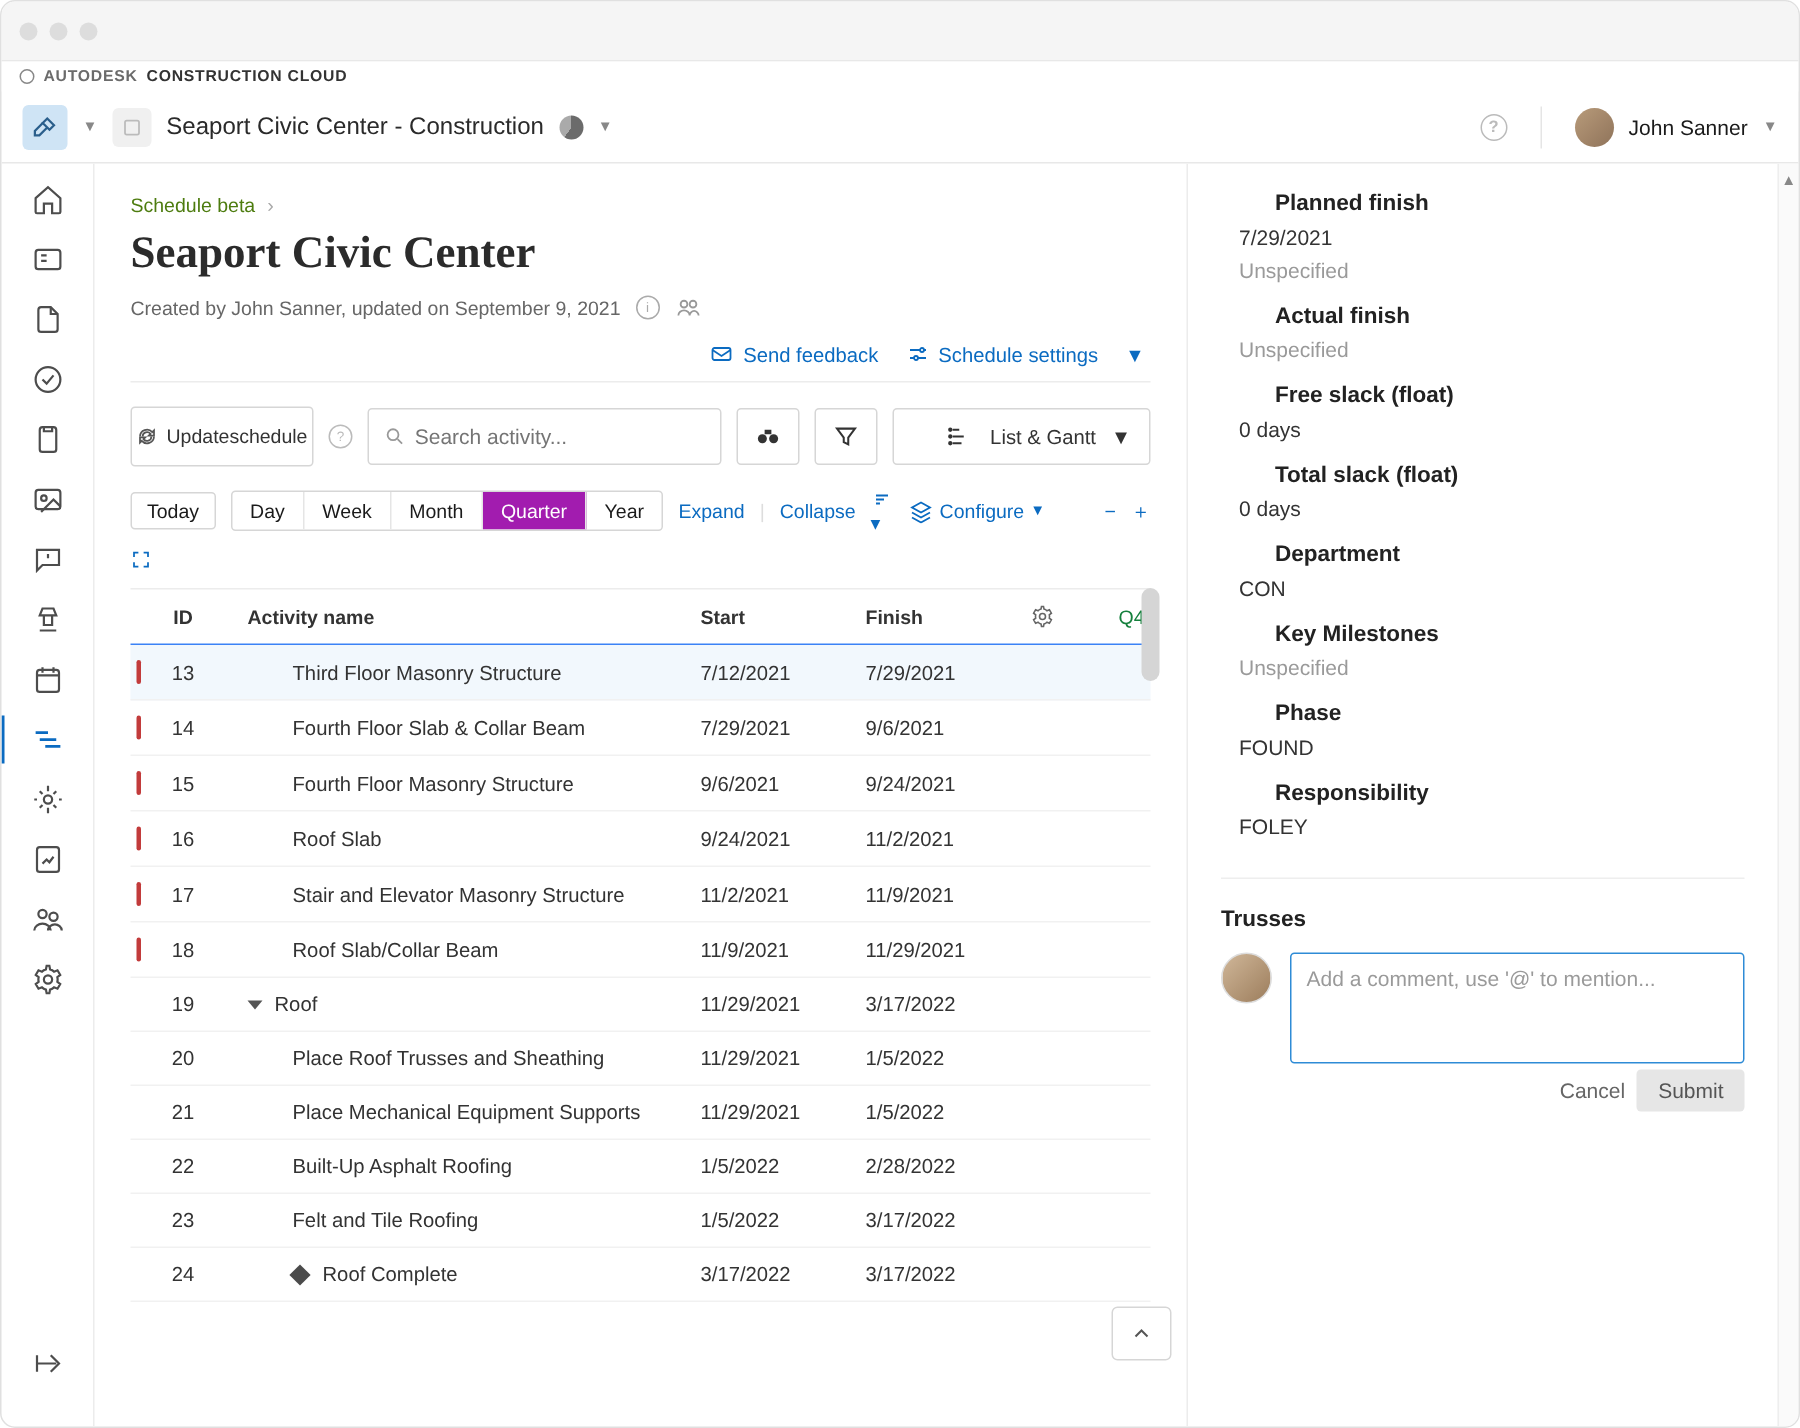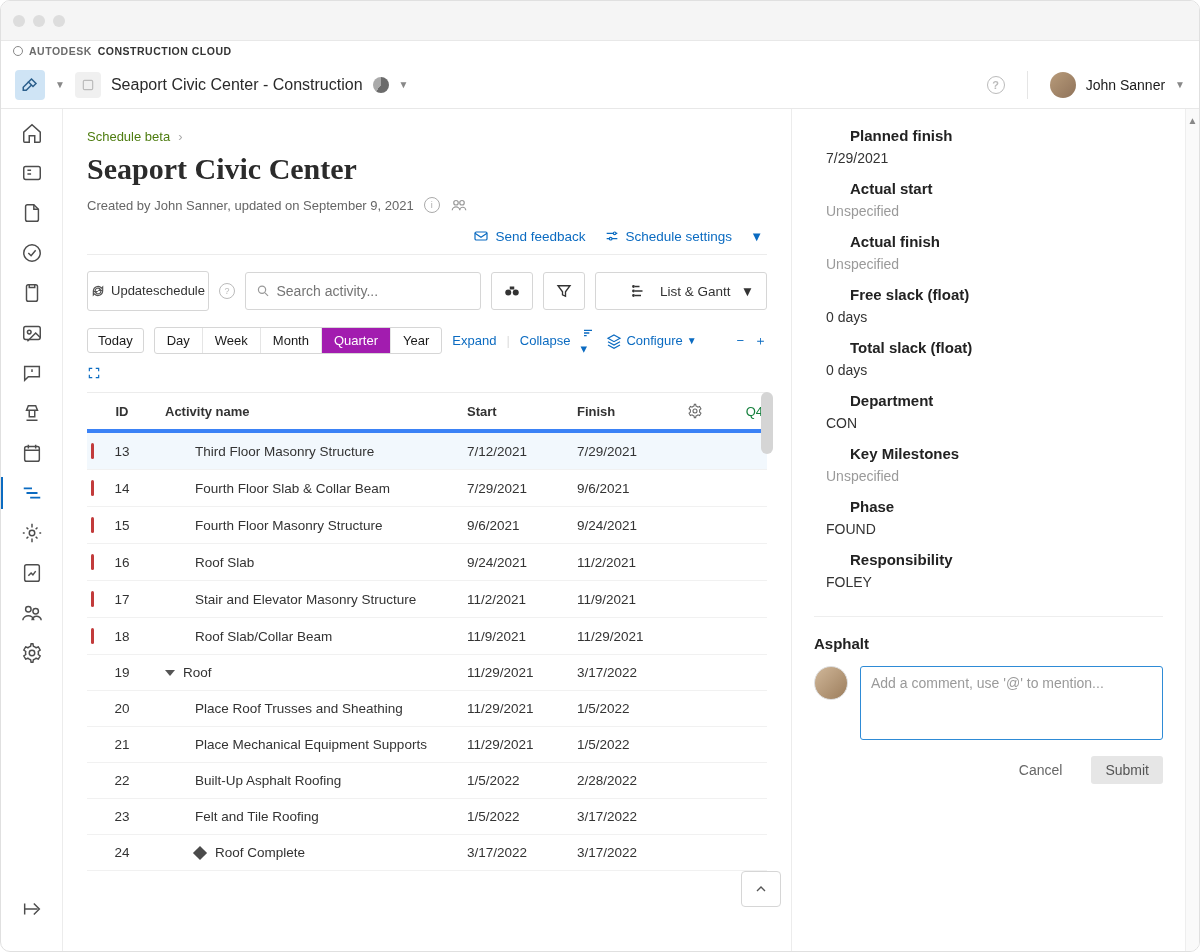--- a/index.html
+++ b/index.html
@@ -48,21 +48,21 @@
   .search input { border:none; outline:none; font-size:14px; color:#333; width:100%; }
   .filterbar { display:flex; align-items:center; gap:10px; margin-top:14px; flex-wrap:wrap; }
   .pill { border:1px solid #d6d6d6; border-radius:3px; padding:4px 10px; font-size:13px; cursor:pointer; }
   .pill-group { display:flex; border:1px solid #d6d6d6; border-radius:3px; overflow:hidden; }
   .pill-group .pseg { padding:5px 12px; font-size:13px; cursor:pointer; border-right:1px solid #e5e5e5; }
   .pill-group .pseg:last-child { border-right:none; }
   .pill-group .pseg.active { background:#a21caf; color:#fff; }
   .linkbtn { color:#0b6bc1; font-size:13px; cursor:pointer; }
   .filter-spacer { flex:1; }
   .table-wrap { margin-top:12px; position:relative; }
-  .thead { display:flex; align-items:center; border-top:1px solid #ececec; border-bottom:4px solid #3b82f6; padding:10px 0; font-size:13px; font-weight:600; color:#333; }
+  .thead { display:flex; align-items:center; border-top:1px solid #ececec; border-bottom:1px solid #3b82f6; padding:10px 0; font-size:13px; font-weight:600; color:#333; }
   .col-bar { width:10px; }
   .col-id { width:50px; text-align:center; }
   .col-name { flex:1; padding-left:18px; }
   .col-start { width:110px; }
   .col-finish { width:110px; }
   .col-gear { width:40px; text-align:center; color:#888; }
   .col-quarter { width:40px; text-align:right; color:#15803d; padding-right:4px; font-weight:500; }
   .trow { display:flex; align-items:center; border-bottom:1px solid #f1f1f1; padding:10px 0; font-size:13.5px; color:#333; }
   .trow.highlight { background:#f2f8fd; }
   .trow .redbar { width:3px; height:16px; background:#c23b3b; border-radius:2px; display:inline-block; }
@@ -73,21 +73,21 @@
   .scroll-hint { width:12px; background:#d5d5d5; border-radius:6px; position:absolute; right:-6px; top:0; height:62px; }
   .rightpanel { width:394px; border-left:1px solid #ececec; padding:18px 22px; overflow:auto; display:flex; flex-direction:column; }
   .field-label { font-size:15px; font-weight:600; color:#222; margin-top:14px;margin-left:36px; }
   .field-label:first-child { margin-top:0; }
   .field-value { font-size:14px; color:#333; margin-top:6px; padding-left:12px; }
   .field-value.muted { color:#9a9a9a; }
   .comments-head { font-size:15px; font-weight:600; margin:26px 0 14px 0; color:#222; border-top:1px solid #eee; padding-top:18px; }
   .comment-row { display:flex; gap:12px; align-items:flex-start; }
   .avatar2 { width:34px; height:34px; border-radius:50%; background:linear-gradient(135deg,#d0b799,#9c7d5c); flex-shrink:0; border:1px solid #ddd; }
   .comment-box { flex:1; border:1.5px solid #2e8bd6; border-radius:3px; min-height:74px; padding:8px 10px; font-size:14px; color:#999; }
-  .comment-actions { display:flex; justify-content:flex-end; gap:29px; align-items:center; margin-top:16px; }
+  .comment-actions { display:flex; justify-content:flex-end; gap:8px; align-items:center; margin-top:4px; }
   .cancel-link { color:#666; font-size:14px; cursor:pointer; }
   .submit-btn { background:#e6e6e6; color:#555; font-size:14px; padding:6px 14px; border-radius:3px; cursor:pointer; }
   .collapse-tab { position:absolute; bottom:44px; right:404px; width:40px; height:36px; border:1px solid #d6d6d6; border-radius:4px; background:#fff; display:flex; align-items:center; justify-content:center; cursor:pointer; }
   .page-vscroll { width:14px; background:#fafafa; border-left:1px solid #eee; display:flex; flex-direction:column; align-items:center; padding-top:6px; }
   .page-vscroll .arrow-up { font-size:10px; color:#888; }
   svg { display:block; }
 </style>
 </head>
 <body>
 
@@ -510,21 +510,20 @@
               </div>
             </div>
         </div>
 
       </div>
 
       <div class="rightpanel">
         <div class="field-label">Planned finish</div>
         <div class="field-value">7/29/2021</div>
 
-        <div class="field-label">Actual start</div>
         <div class="field-value muted">Unspecified</div>
 
         <div class="field-label">Actual finish</div>
         <div class="field-value muted">Unspecified</div>
 
         <div class="field-label">Free slack (float)</div>
         <div class="field-value">0 days</div>
 
         <div class="field-label">Total slack (float)</div>
         <div class="field-value">0 days</div>
@@ -534,21 +533,21 @@
 
         <div class="field-label">Key Milestones</div>
         <div class="field-value muted">Unspecified</div>
 
         <div class="field-label">Phase</div>
         <div class="field-value">FOUND</div>
 
         <div class="field-label">Responsibility</div>
         <div class="field-value">FOLEY</div>
 
-        <div class="comments-head">Asphalt</div>
+        <div class="comments-head">Trusses</div>
 
         <div class="comment-row">
           <div class="avatar2"></div>
           <div class="comment-box" contenteditable="true" style="">
             <span style="color:#9a9a9a">Add a comment, use '@' to mention...</span>
           </div>
         </div>
 
         <div class="comment-actions">
           <span class="cancel-link">Cancel</span>

